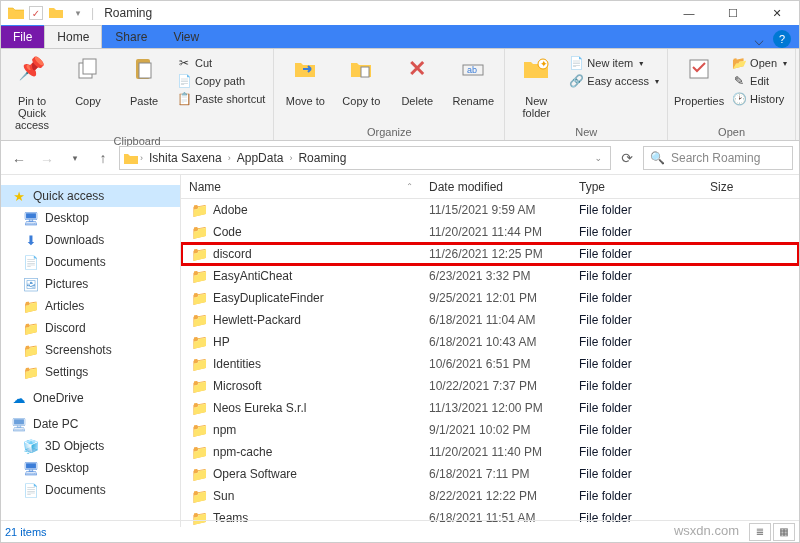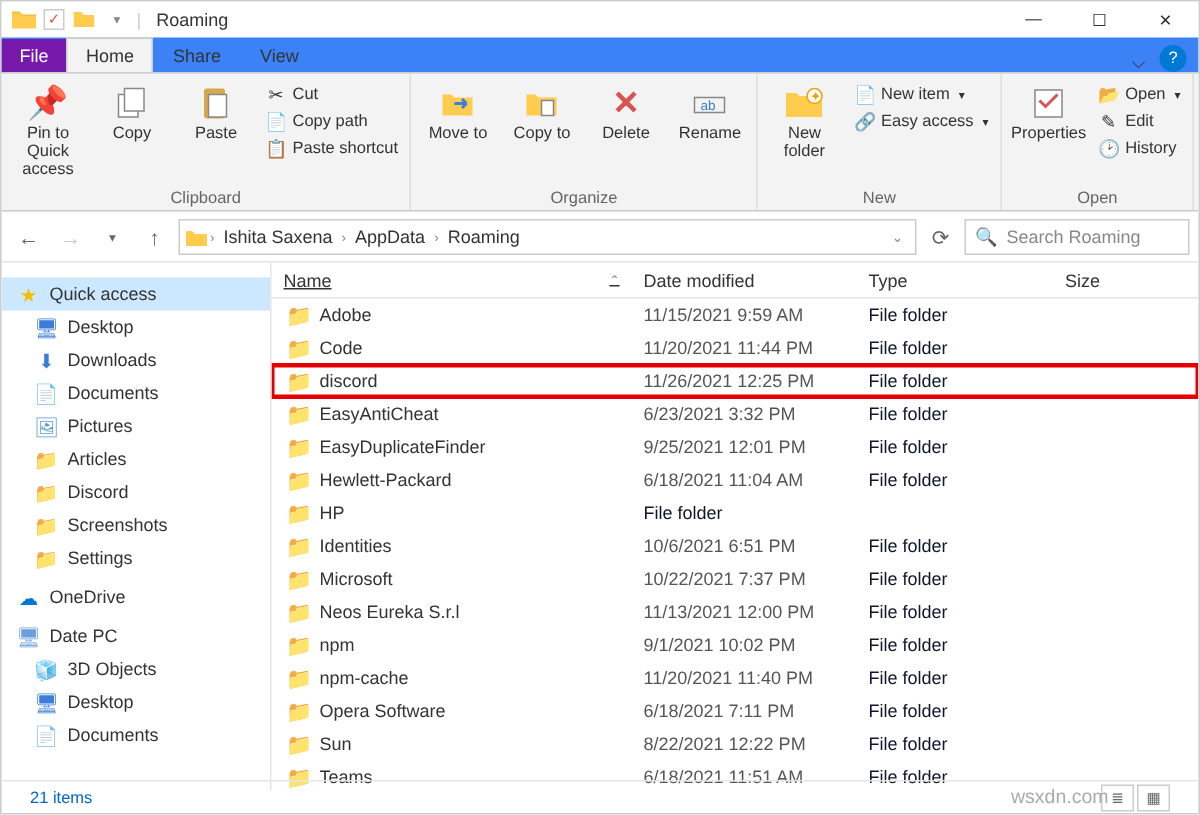--- a/index.html
+++ b/index.html
@@ -21,21 +21,21 @@
 .tabrow .dropdown-arrow { margin-left: auto; margin-right: 6px; color: #333; width: 16px; text-align: center; }
 .tabrow .help { margin-right: 8px; width: 18px; height: 18px; border-radius: 50%; background: #0078d4; color: #fff; display: flex; align-items: center; justify-content: center; font-size: 11px; }
 
 
 .ribbon { height: 92px; background: #f3f3f3; border-bottom: 1px solid #ccc; display: flex; }
 .group { border-right: 1px solid #ddd; padding: 4px 6px 2px 6px; display: flex; flex-direction: column; }
 .group .body { flex: 1; display: flex; gap: 6px; align-items: flex-start; }
 .group .label { text-align: center; font-size: 11px; color: #666; padding-top: 2px; }
 .bigbtn { display: flex; flex-direction: column; align-items: center; width: 50px; padding: 2px; }
 .bigbtn .ico { width: 28px; height: 28px; display: flex; align-items: center; justify-content: center; font-size: 22px; }
-.bigbtn .txt { font-size: 11px; color: #333; text-align: center; line-height: 1.1; margin-top: 0; }
+.bigbtn .txt { font-size: 11px; color: #333; text-align: center; line-height: 1.1; margin-top: 12px; }
 .smalllist { display: flex; flex-direction: column; gap: 2px; padding-top: 2px; }
 .smalllist .item { display: flex; align-items: center; gap: 4px; font-size: 11px; color: #333; padding: 1px 2px; white-space: nowrap; }
 .smalllist .item .sico { width: 14px; text-align: center; font-size: 12px; }
 
 
 .navbar { height: 34px; display: flex; align-items: center; padding: 0 6px; gap: 4px; border-bottom: 1px solid #e5e5e5; }
 .navbar .navbtn { width: 24px; height: 24px; display: flex; align-items: center; justify-content: center; color: #666; font-size: 14px; }
 .address { flex: 1; height: 24px; border: 1px solid #ccc; display: flex; align-items: center; padding: 0 4px; font-size: 12px; color: #333; overflow: hidden; }
 .address .crumb { padding: 0 4px; white-space: nowrap; }
 .address .sep { color: #888; font-size: 9px; padding: 0 2px; }
@@ -49,34 +49,34 @@
 .sidebar .sitem.top { padding-left: 10px; font-weight: 400; margin-top: 4px; }
 .sidebar .sitem .sico { width: 16px; height: 16px; display: flex; align-items: center; justify-content: center; font-size: 13px; }
 .sidebar .sitem.active { background: #cce8ff; }
 .sidebar .sitem .star { color: #f0c000; }
 .sidebar .sitem .folder { color: #ffcc4d; }
 .sidebar .sitem .hd { color: #6ca0dc; }
 
 .filelist { flex: 1; overflow: hidden; display: flex; flex-direction: column; }
 .columns { display: flex; border-bottom: 1px solid #e5e5e5; height: 24px; align-items: center; font-size: 12px; color: #333; }
 .columns div { padding: 0 8px; }
-.col-name { width: 240px; display: flex; align-items: center; gap: 4px; text-decoration: underline; }
+.col-name { width: 240px; display: flex; align-items: center; gap: 4px; }
 .col-date { width: 150px; }
 .col-type { width: 100px; }
 .col-size { width: 80px; margin-left: 31px; }
 .rows { flex: 1; overflow: hidden; }
 .row { display: flex; align-items: center; height: 22px; font-size: 12px; color: #333; }
 .row .c-name { width: 240px; display: flex; align-items: center; gap: 6px; padding-left: 10px; }
 .row .c-date { width: 150px; padding-left: 8px; color: #555; }
 .row .c-type { width: 100px; padding-left: 8px; color: #0f172a; }
 .row .fico { color: #ffcc4d; font-size: 14px; width: 16px; text-align: center; }
 .row.highlight { outline: 3px solid #e60000; outline-offset: -2px; }
 
 
-.statusbar { position: absolute; bottom: 0; left: 0; right: 0; height: 22px; border-top: 1px solid #e5e5e5; display: flex; align-items: center; padding: 0 19px; font-size: 11px; color: #0066cc; }
+.statusbar { position: absolute; bottom: 0; left: 0; right: 0; height: 22px; border-top: 1px solid #e5e5e5; display: flex; align-items: center; padding: 0 4px; font-size: 11px; color: #0066cc; }
 .statusbar .viewbtns { margin-left: auto; display: flex; gap: 2px; }
 .statusbar .viewbtns div { width: 22px; height: 18px; border: 1px solid #ccc; display: flex; align-items: center; justify-content: center; font-size: 10px; color: #666; }
 .watermark { position: absolute; bottom: 4px; right: 60px; font-size: 13px; color: #aaa; }
 
 svg { display: block; }
 </style>
 </head>
 <body>
 
 <div class="titlebar">
@@ -400,20 +400,21 @@
             <span>Hewlett-Packard</span>
           </div>
           <div class="c-date">6/18/2021 11:04 AM</div>
           <div class="c-type">File folder</div>
         </div>
         <div class="row">
           <div class="c-name">
             <span class="fico">📁</span>
             <span>HP</span>
           </div>
+          <div class="c-date">6/18/2021 10:43 AM</div>
           <div class="c-type">File folder</div>
         </div>
         <div class="row">
           <div class="c-name">
             <span class="fico">📁</span>
             <span>Identities</span>
           </div>
           <div class="c-date">10/6/2021 6:51 PM</div>
           <div class="c-type">File folder</div>
         </div>

